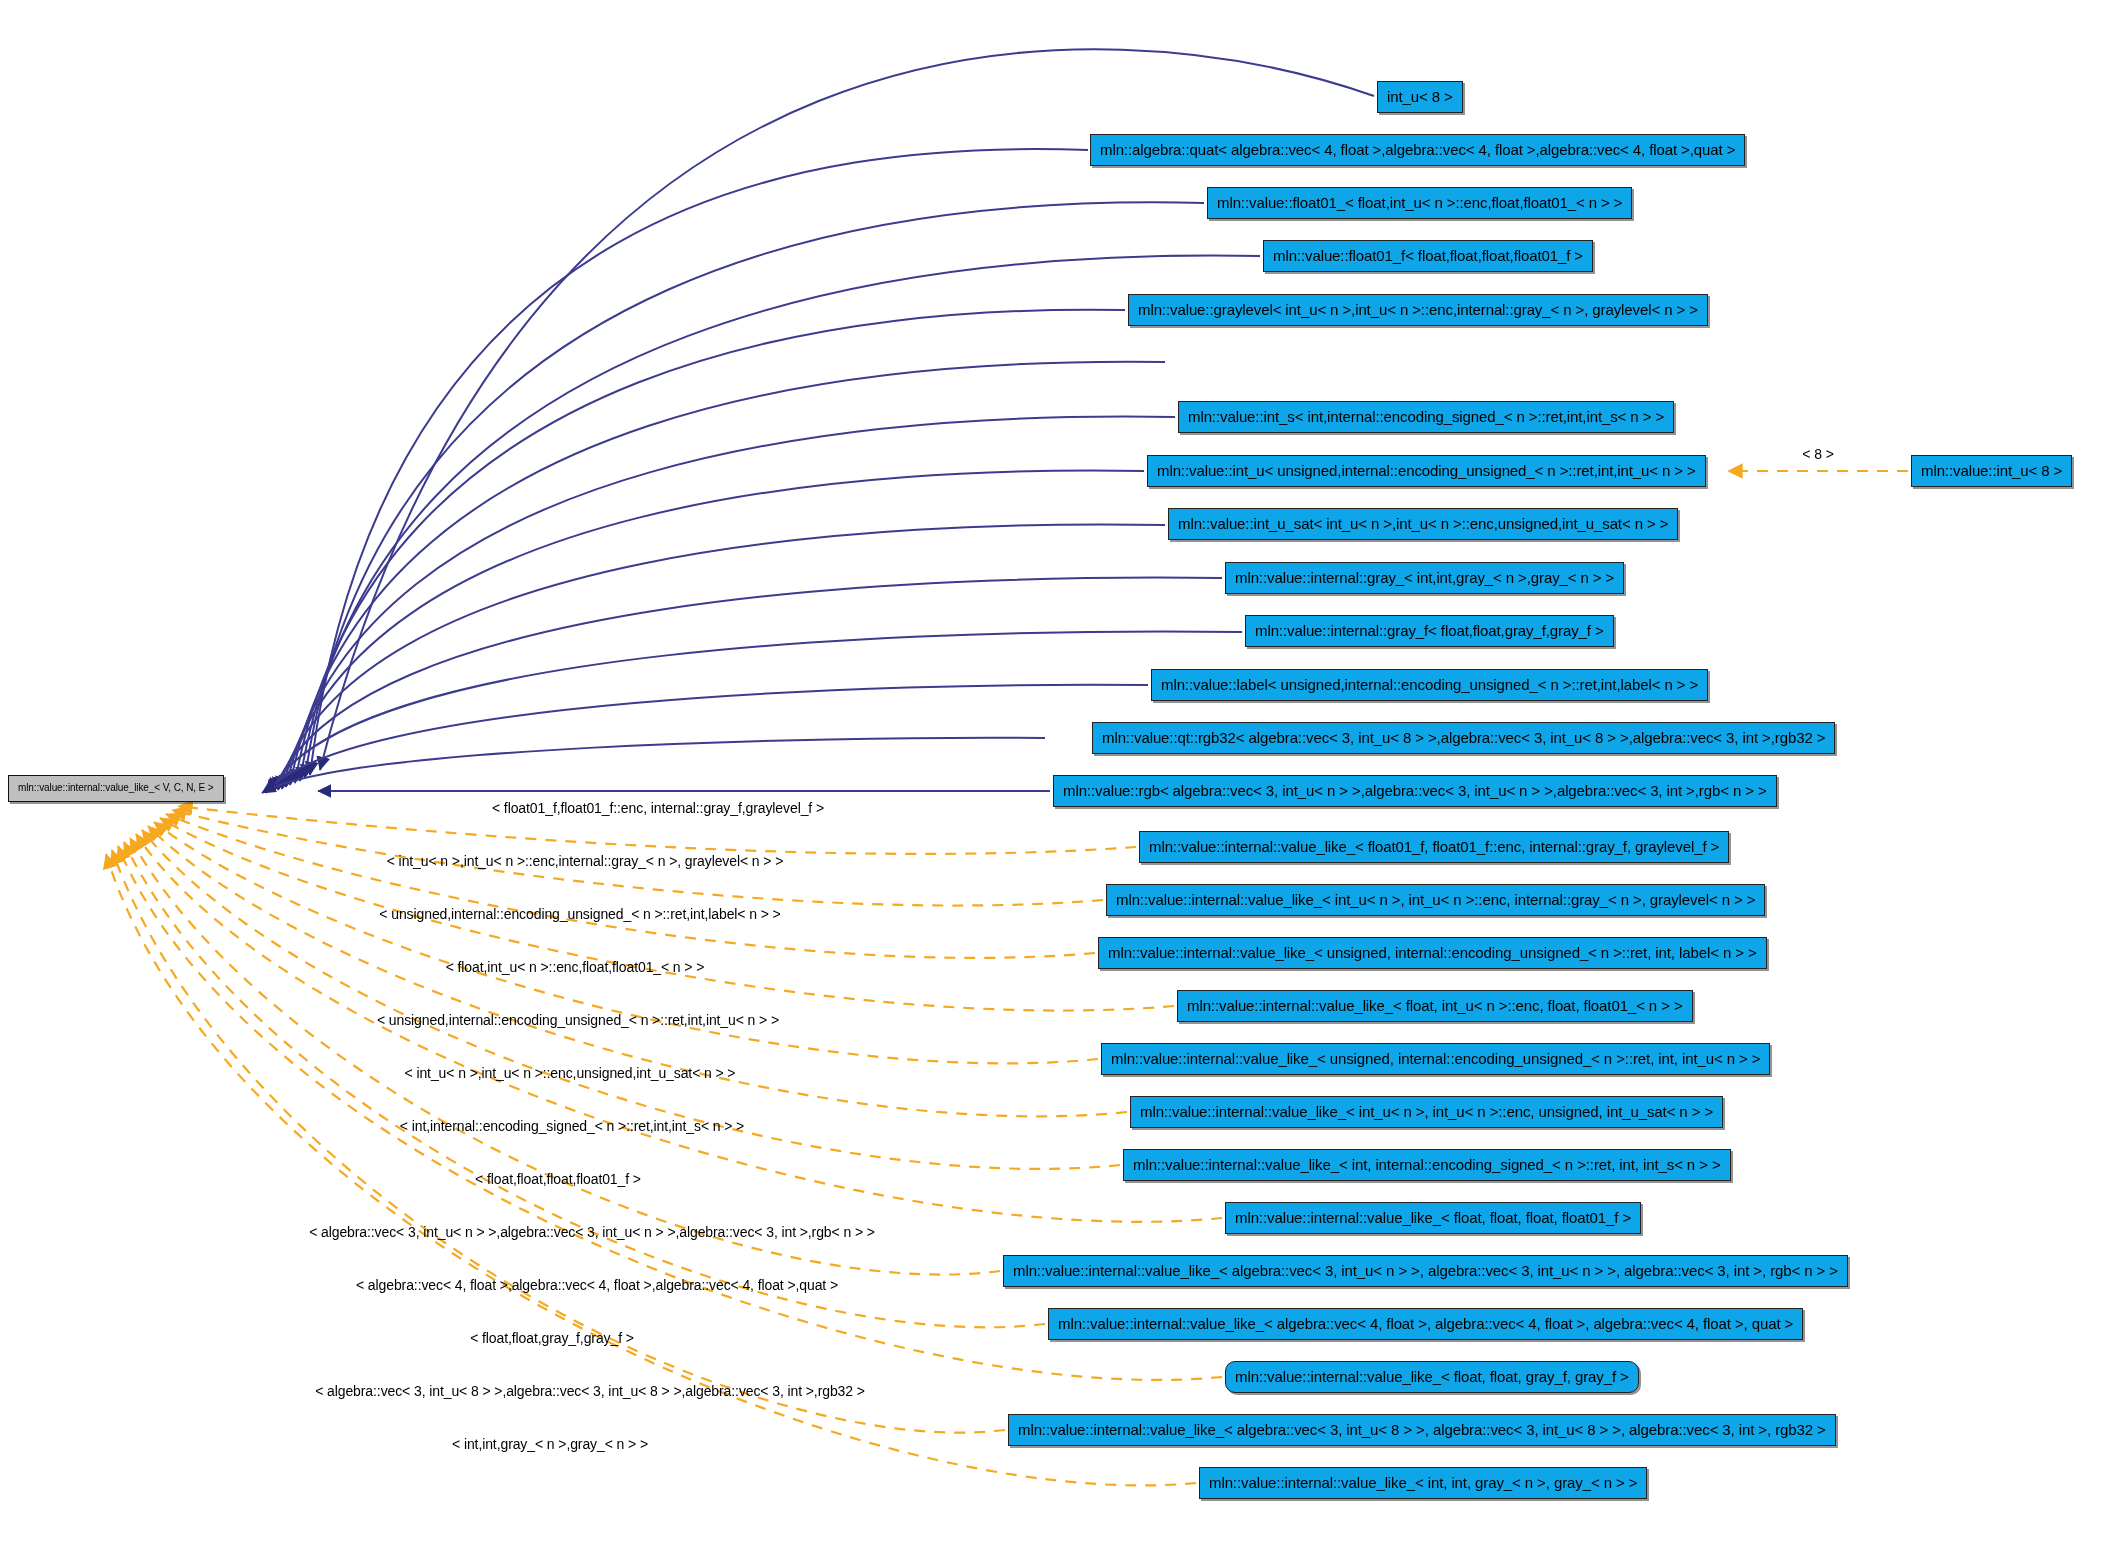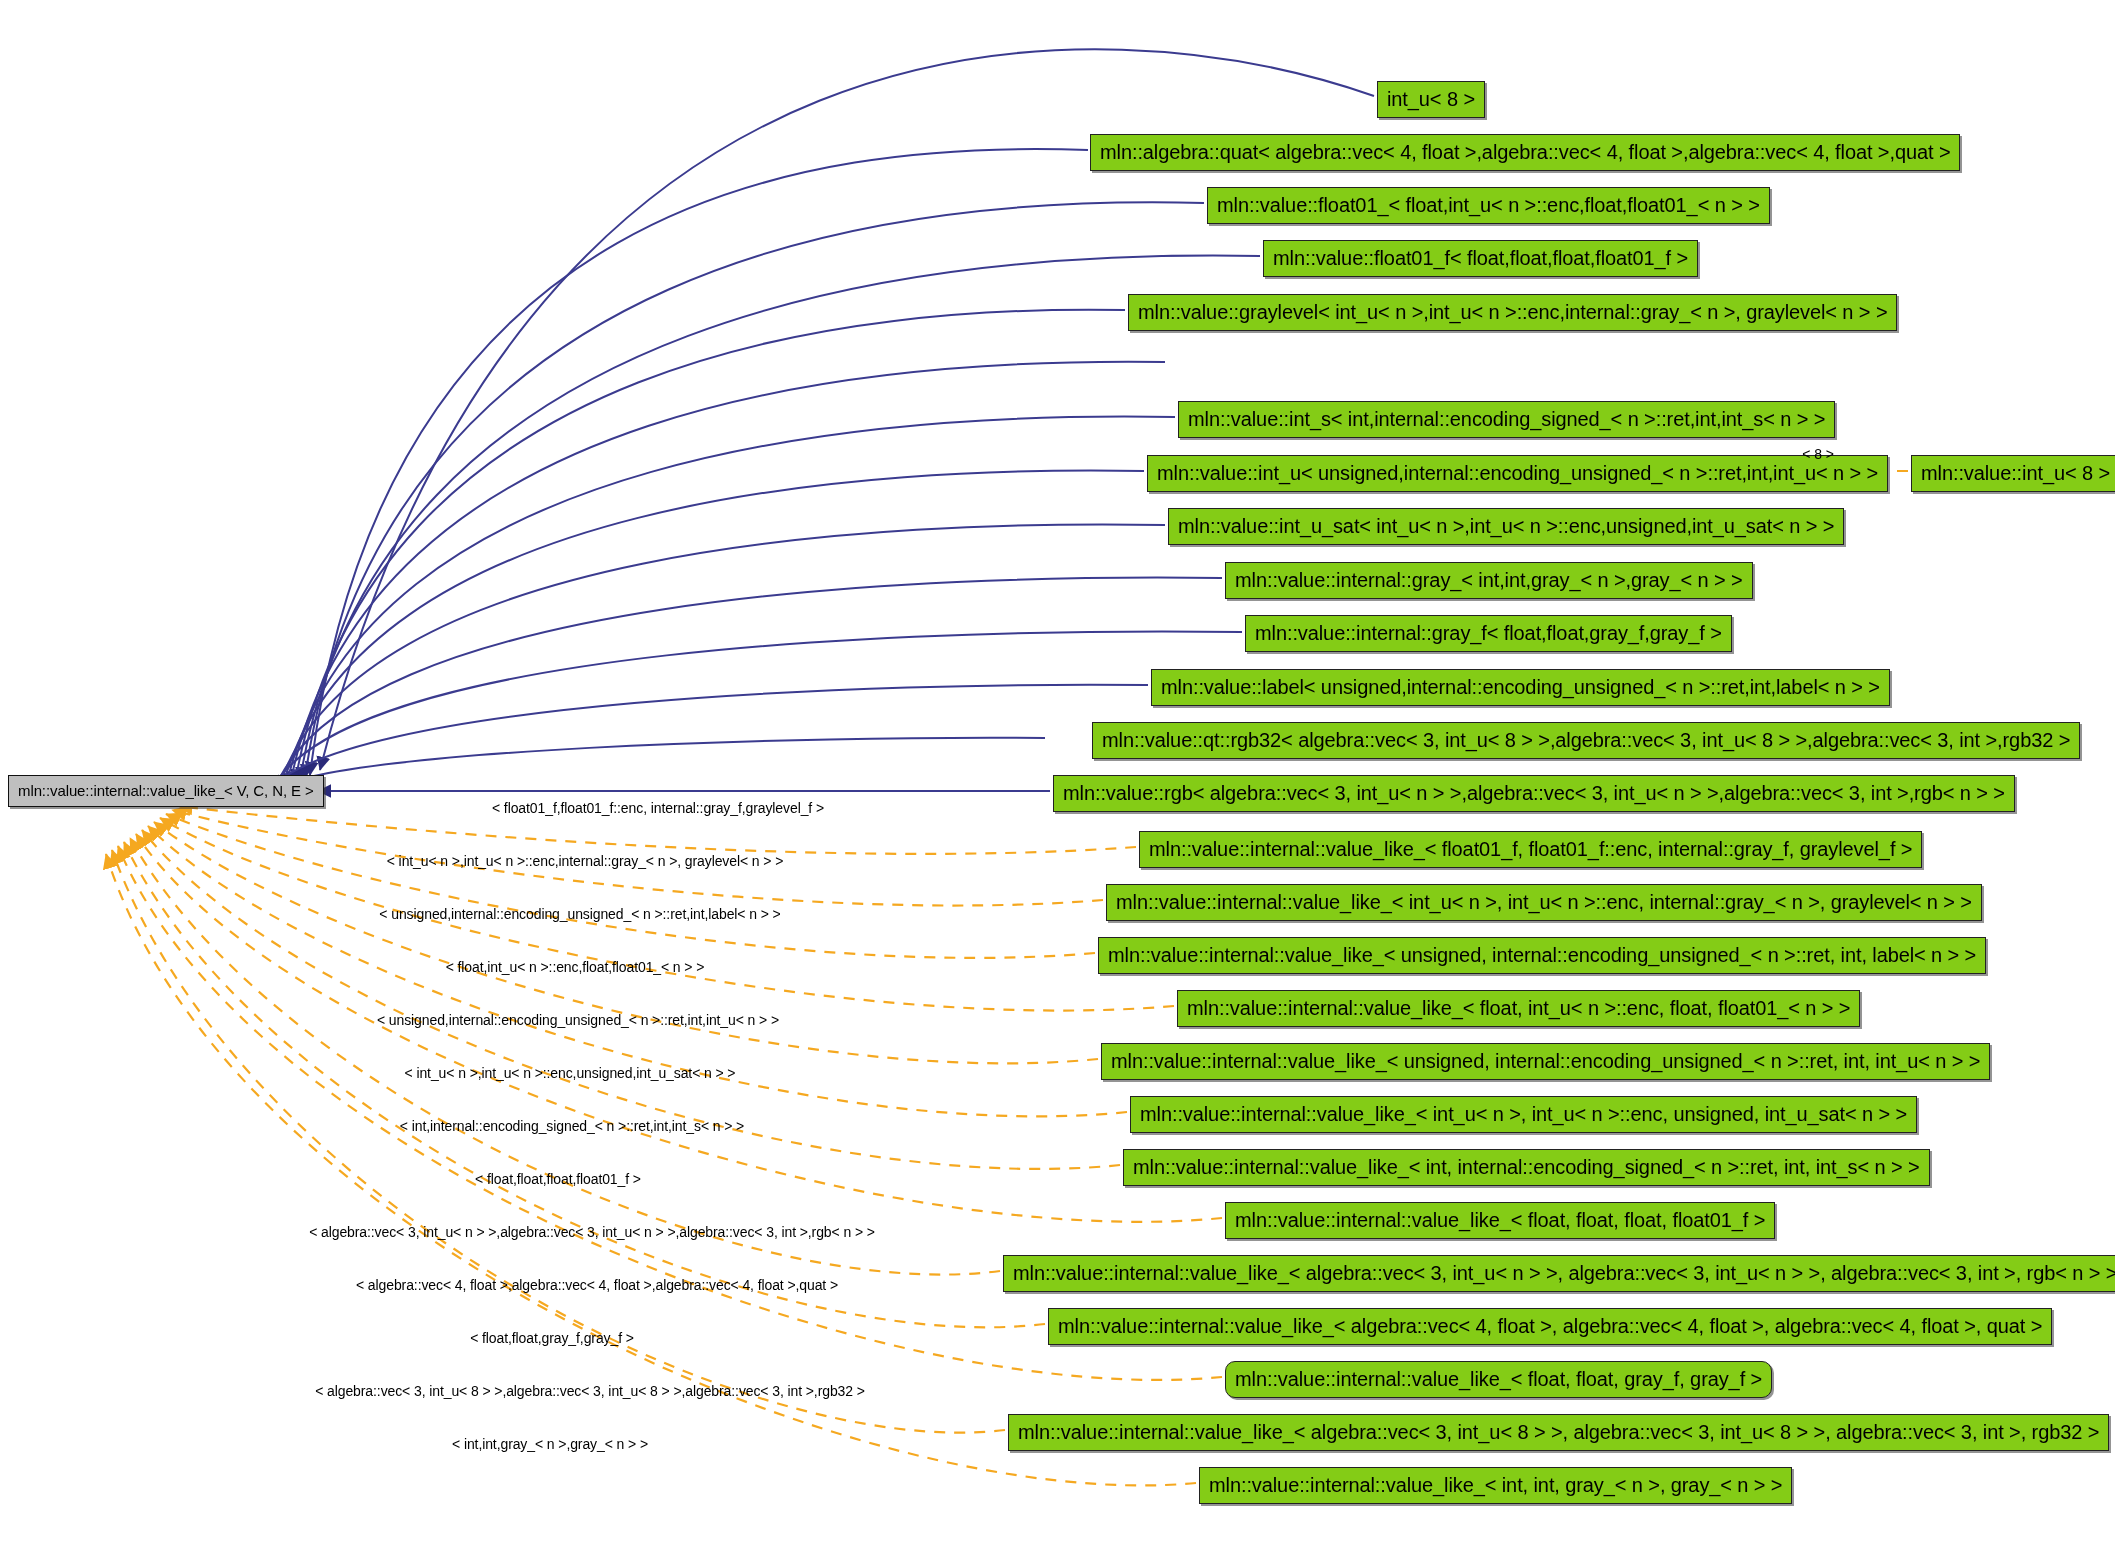--- a/index.html
+++ b/index.html
@@ -8,33 +8,33 @@
     width:2115px;height:1555px;
     background:#ffffff;
     font-family:"Liberation Sans","DejaVu Sans",sans-serif;
     overflow:hidden;
   }
   svg#edges{position:absolute;left:0;top:0;width:2115px;height:1555px;overflow:visible;}
   .node{
     position:absolute;
     box-sizing:border-box;
     border:1px solid #222222;
-    background:#84cc16;
+    background:#0ea5e9;
     color:#000000;
-    font-size:20px;
+    font-size:15px;
     line-height:1;
     white-space:nowrap;
     padding:7px 9px 8px 9px;
     box-shadow:2px 2px 0 0 rgba(60,60,60,0.55);
     letter-spacing:-0.1px;
   }
   .node.root{
     background:#bfbfbf;
     border:1px solid #111111;
-    font-size:15px;
+    font-size:10px;
   }
   .elabel{
     position:absolute;
     font-size:14px;
     color:#000000;
     white-space:nowrap;
     background:transparent;
     letter-spacing:-0.1px;
   }
   .elabel.center{transform:translateX(-50%);}

